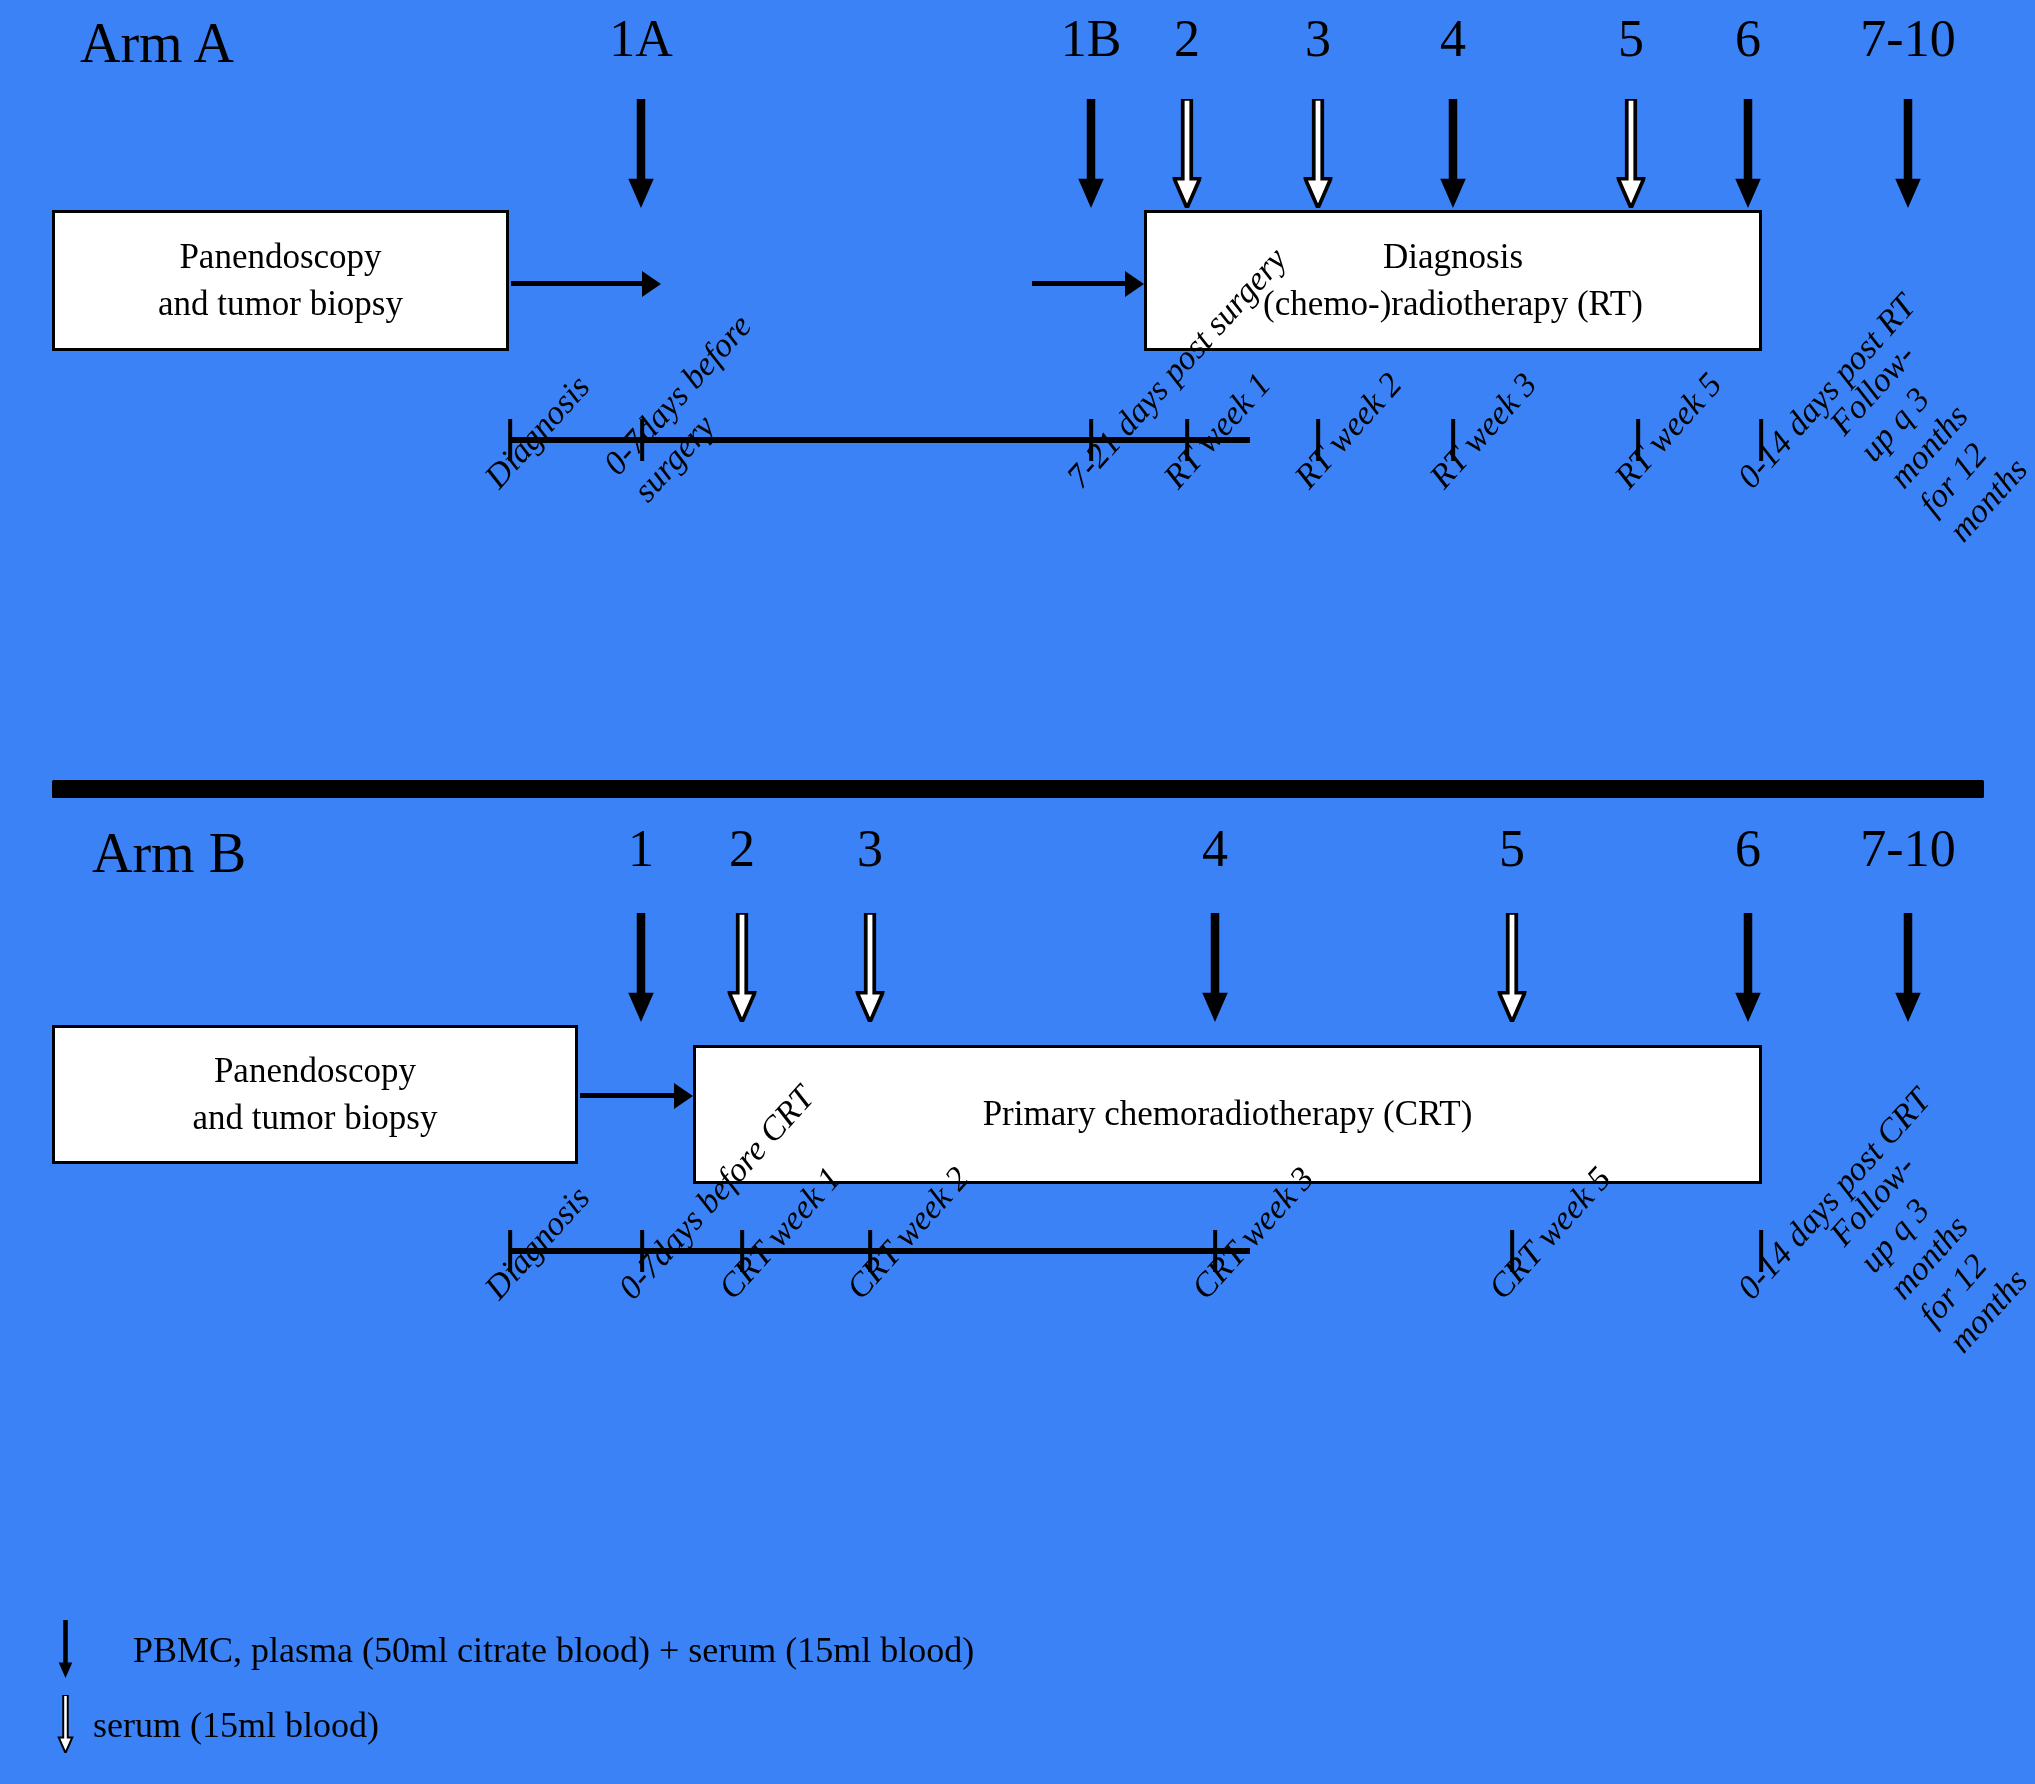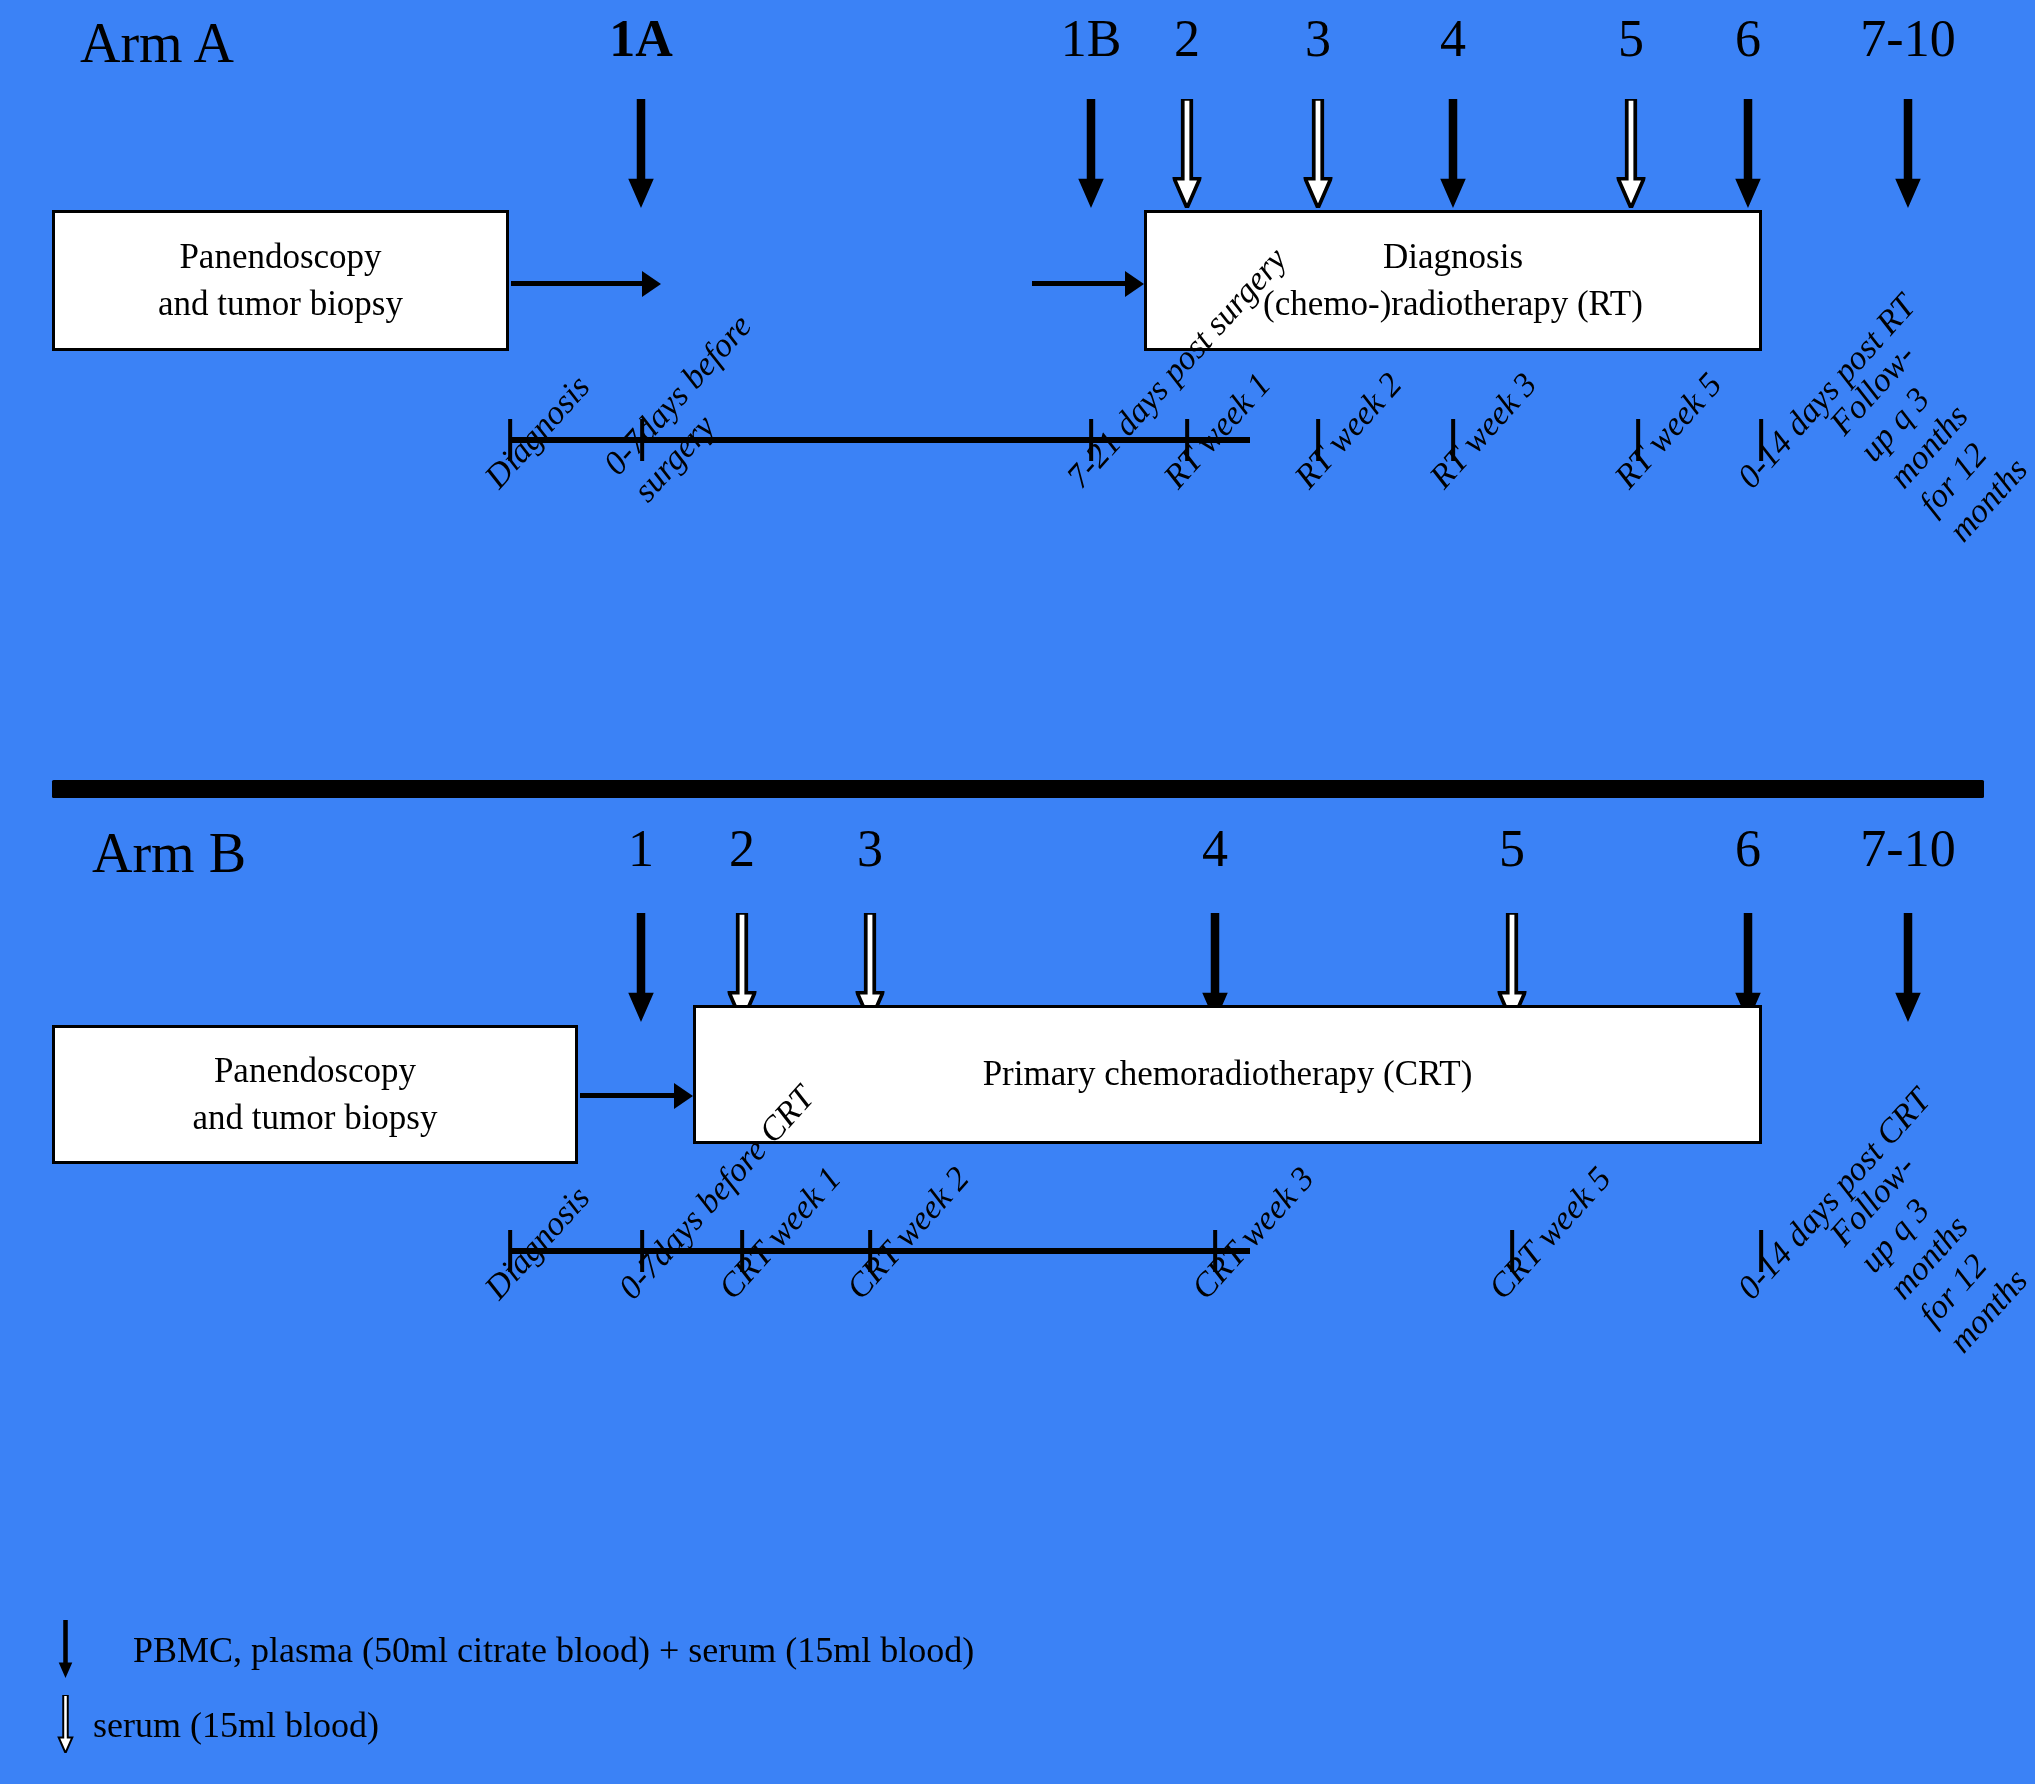--- a/index.html
+++ b/index.html
@@ -67,21 +67,21 @@
     font-size:36px;line-height:1;white-space:nowrap;margin-left:13px;
   }
 </style>
 </head>
 <body>
 
 <div id="page">
 
   <div class="abs arm-title" style="left:80px;top:15px;">Arm A</div>
 
-  <div class="visit-num" style="left:641px;top:13px;font-weight:bold;">1A</div>
+  <div class="visit-num" style="left:641px;top:13px;">1A</div>
   <div class="visit-num" style="left:1091px;top:13px;">1B</div>
   <div class="visit-num" style="left:1187px;top:13px;">2</div>
   <div class="visit-num" style="left:1318px;top:13px;">3</div>
   <div class="visit-num" style="left:1453px;top:13px;">4</div>
   <div class="visit-num" style="left:1631px;top:13px;">5</div>
   <div class="visit-num" style="left:1748px;top:13px;">6</div>
   <div class="visit-num" style="left:1908px;top:13px;">7-10</div>
 
   <div class="samp" style="left:641px;top:99px;">
     <svg width="29" height="109" viewBox="0 0 54 205">
@@ -210,21 +210,21 @@
   <div class="samp" style="left:1908px;top:913px;">
     <svg width="29" height="109" viewBox="0 0 54 205">
       <path d="M19 0 h16 v150 h16 L27 205 L3 150 h16 Z" fill="#000"></path>
     </svg>
   </div>
 
   <div class="pbox" style="left:52px;top:1025px;width:526px;height:139px;">
     <span>Panendoscopy
 and tumor biopsy</span>
   </div>
-  <div class="pbox" style="left:693px;top:1005px;width:1069px;height:139px;">
+  <div class="pbox" style="left:693px;top:1045px;width:1069px;height:139px;">
     <span>Primary chemoradiotherapy (CRT)</span>
   </div>
 
   <div class="connector" style="left:580px;top:1093px;width:113px;">
     <div class="shaft" style="width:94px;"></div>
     <div class="head" style="left:94px;"></div>
   </div>
 
   <div class="axis-line" style="left:510px;top:1248px;width:260px;"></div>
   <div class="axis-line" style="left:581px;top:1248px;width:669px;"></div>

